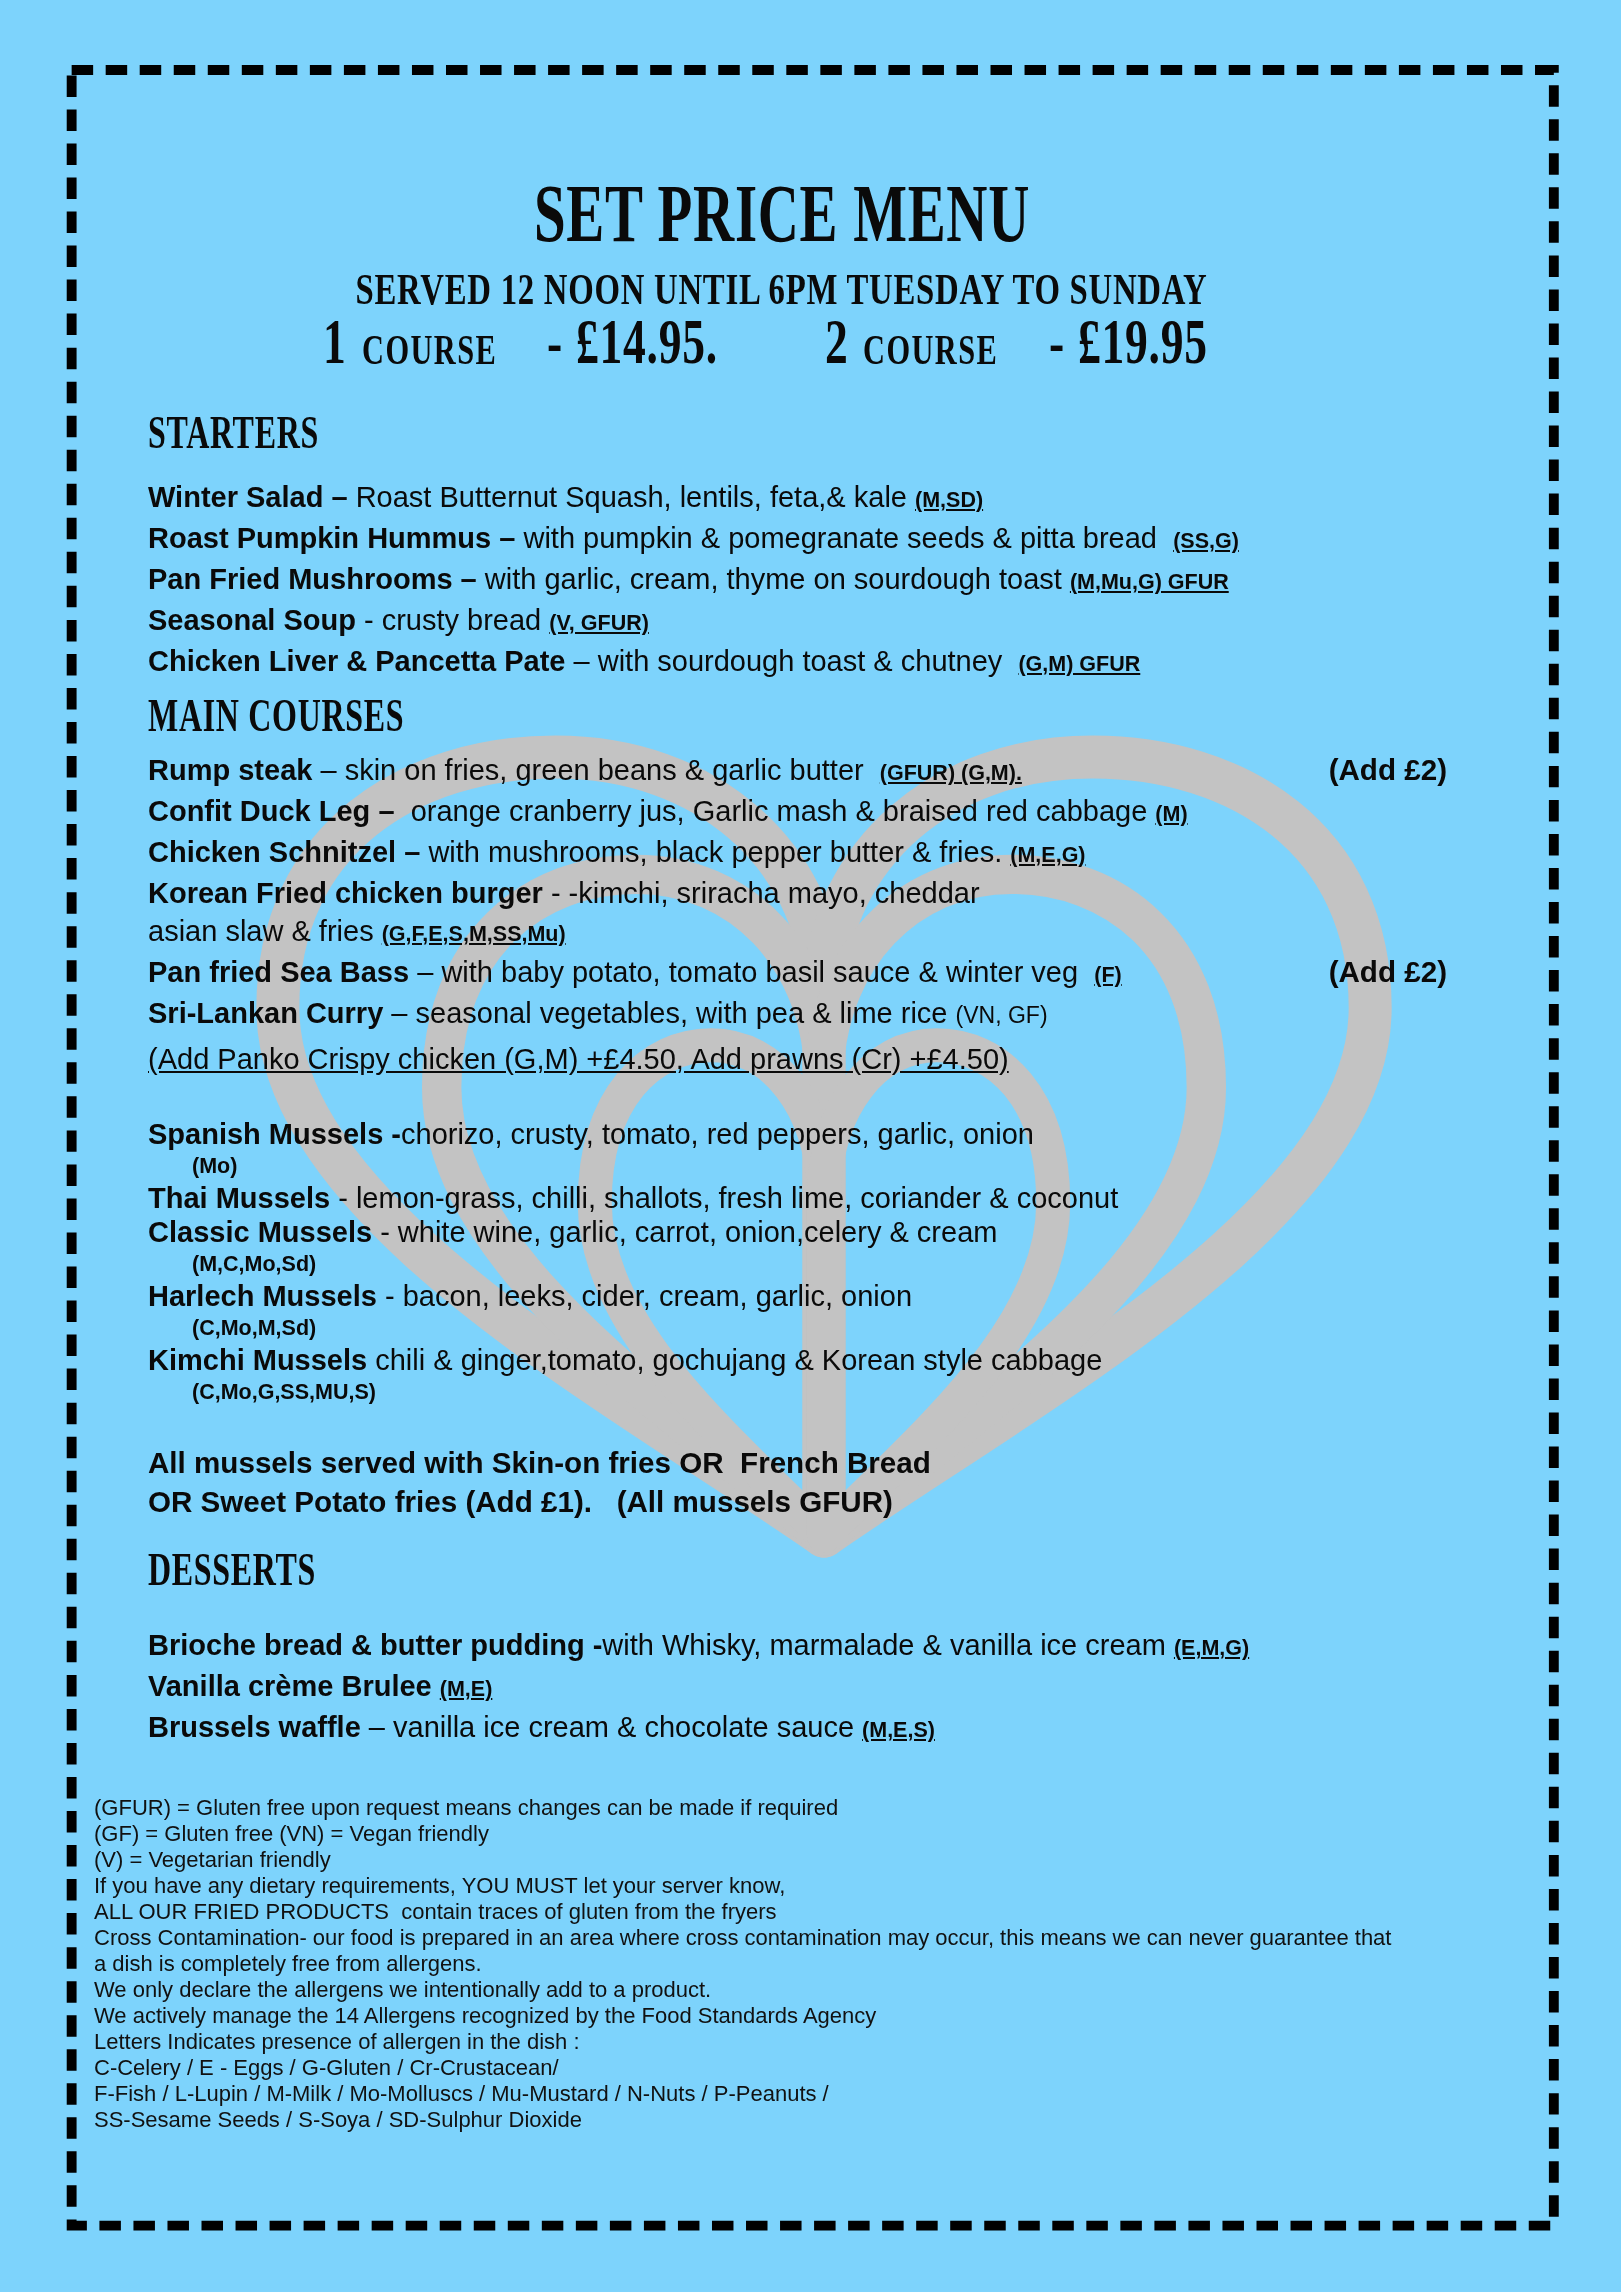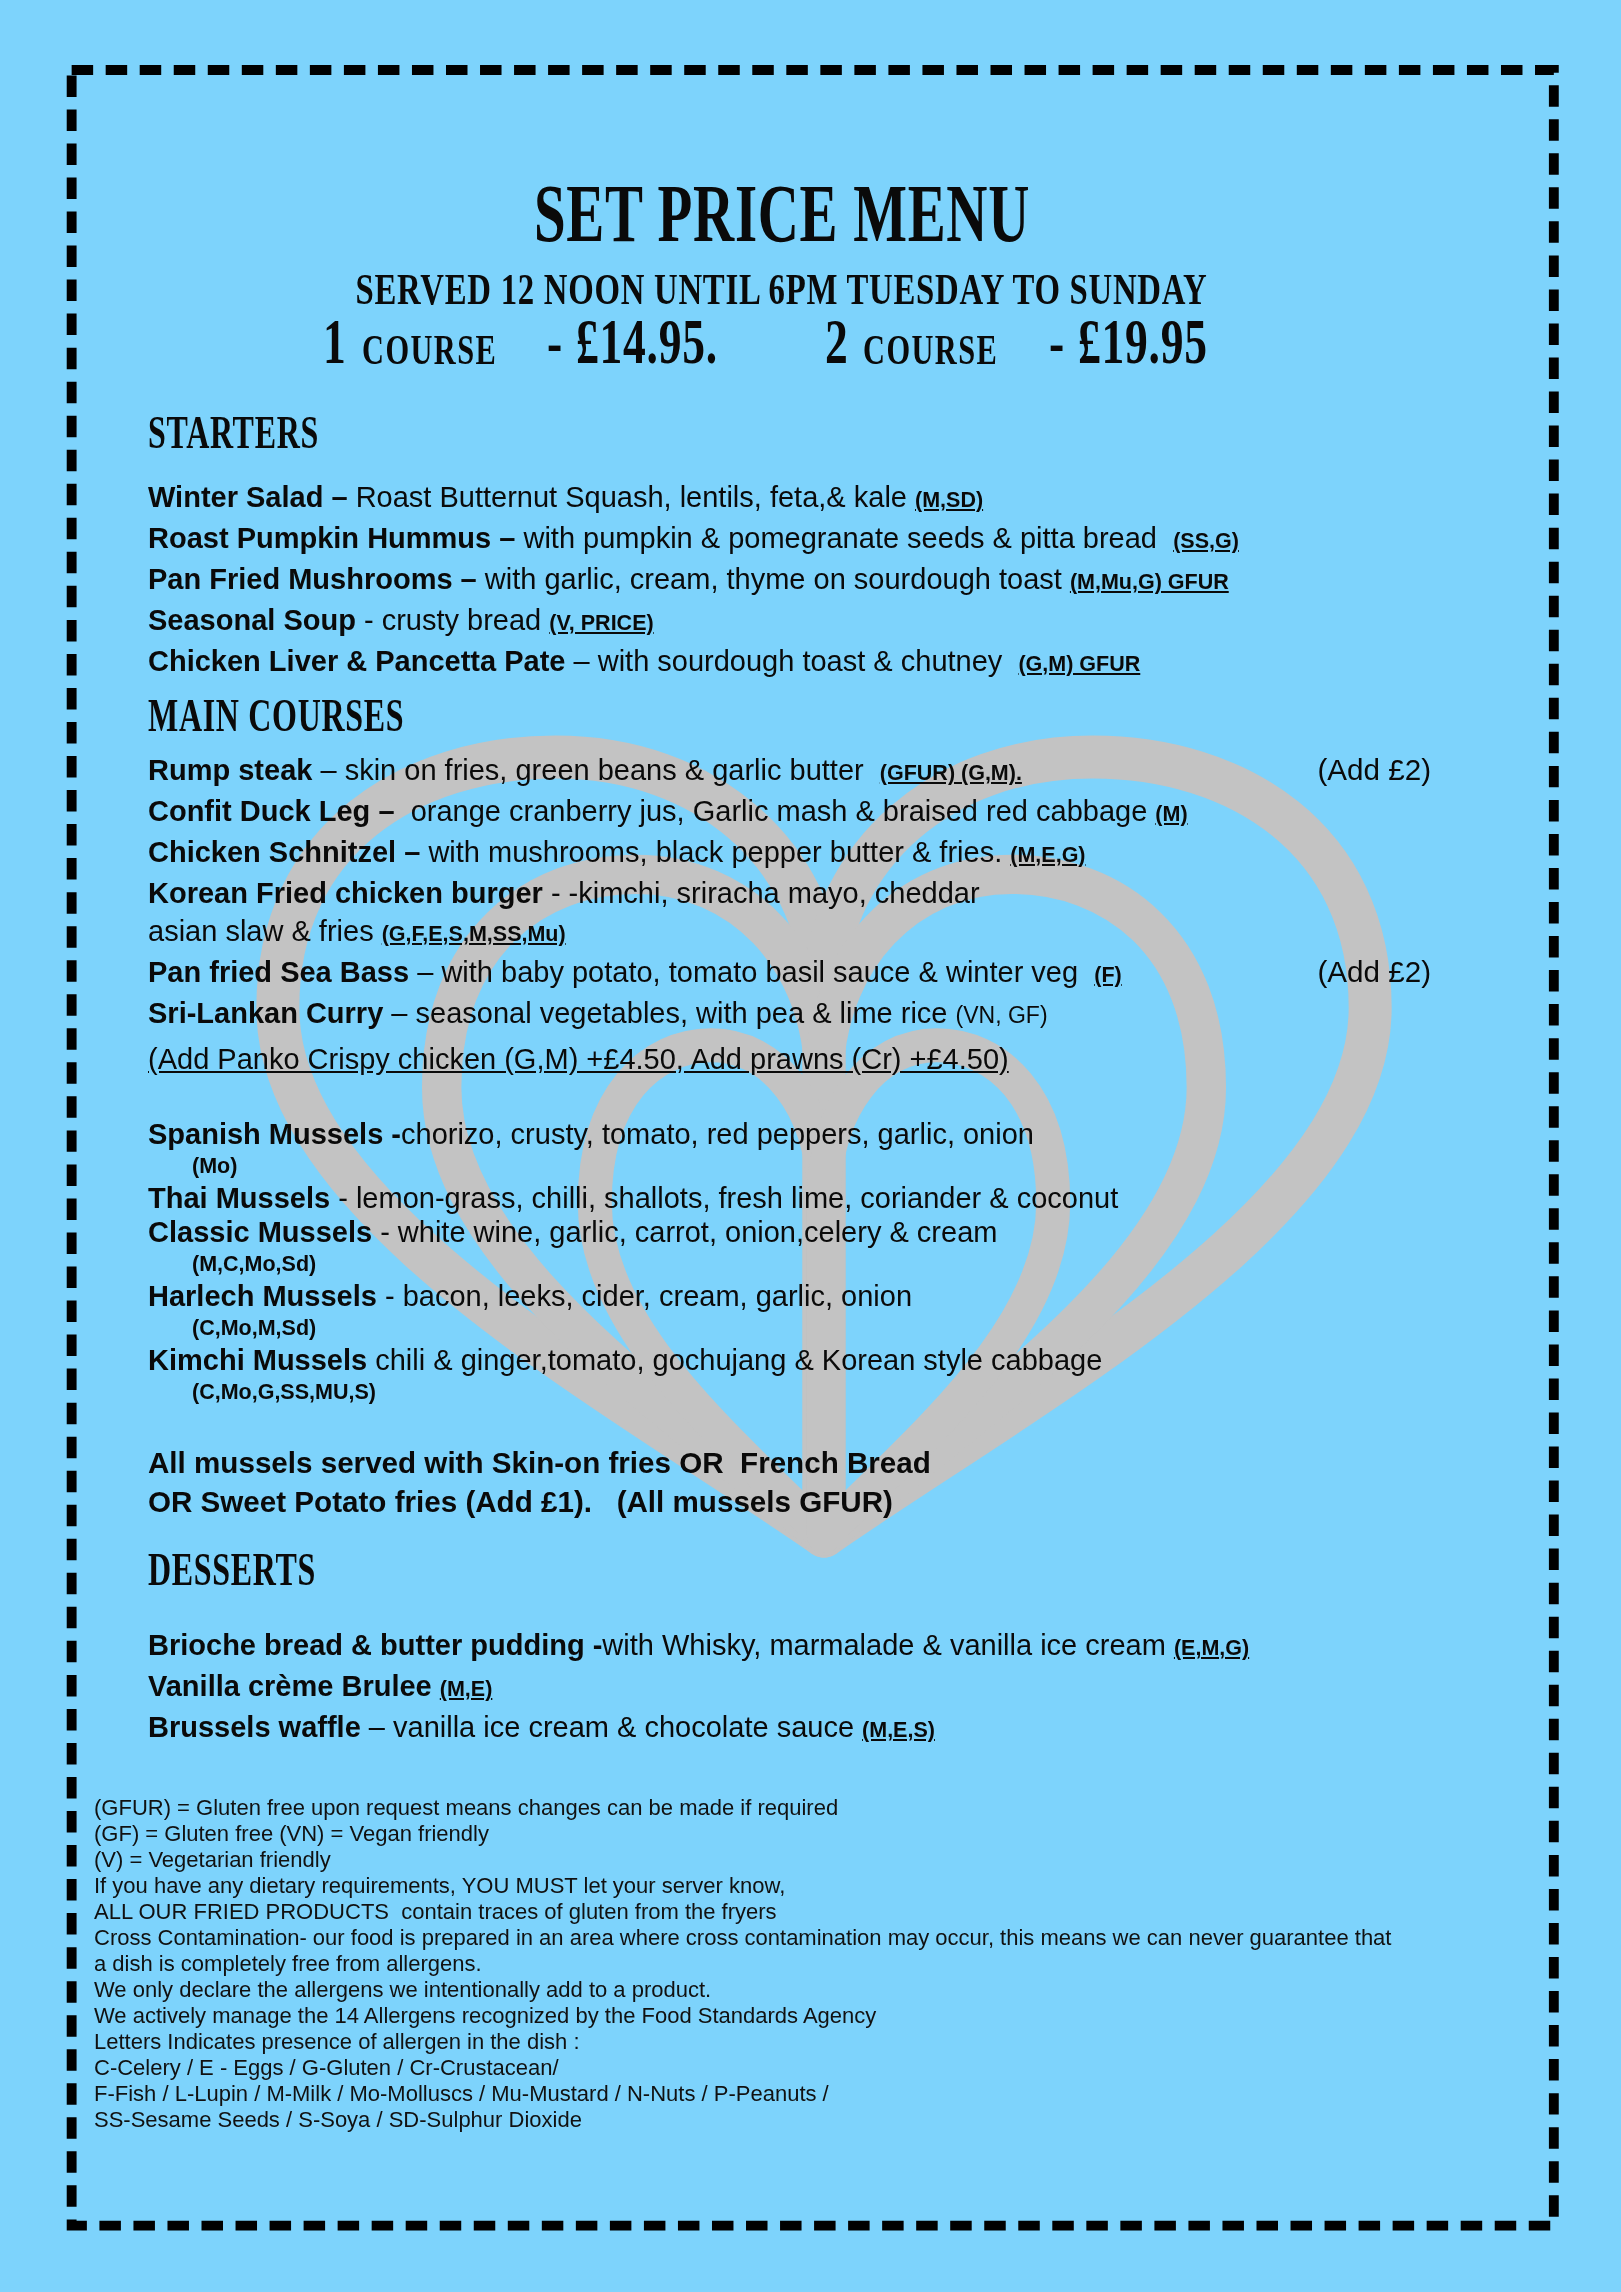--- a/index.html
+++ b/index.html
@@ -26,21 +26,21 @@
   .section-1{top:688px;}
   .section-2{top:1542px;}
   .menu-heading{height:43px;margin-bottom:29.6px;}
   .section-1 .menu-heading{margin-bottom:19.7px;}
   .section-2 .menu-heading{margin-bottom:41px;}
   .menu-heading .display{font-size:41px;transform:scale(0.78,1.12);transform-origin:left top;letter-spacing:0.9px;}
   .line{position:relative;font-size:29px;line-height:38px;white-space:pre-wrap;}
   .line .name{font-weight:bold;}
   .line .codes{font-weight:bold;font-size:21.5px;text-decoration:underline;}
   .line .codes-light{font-size:23px;}
-  .line .addon{position:absolute;right:16px;top:0;font-weight:normal;font-size:29.6px;}
+  .line .addon{position:absolute;right:0;top:0;font-weight:bold;font-size:29.6px;}
   .codes-line{font-weight:bold;font-size:21.5px;line-height:30px;white-space:pre-wrap;margin-left:44px;}
   .has-codes-line{line-height:34px;}
   .note-line{font-size:29px;line-height:38px;white-space:pre-wrap;}
   .bold-note{font-weight:bold;font-size:29.6px;line-height:39px;white-space:pre-wrap;}
   .gap-sm{margin-top:6px;text-decoration:underline;}
   .gap-lg{margin-top:39px;}
   .gap-xl{margin-top:36px;}
   .footer{position:absolute;left:94px;top:1795px;width:1433px;text-align:left;z-index:2;}
   .footer-line{font-size:22px;line-height:26px;white-space:pre-wrap;color:#111;}
 </style>
@@ -75,21 +75,21 @@
       <span class="display pnum">1</span><span class="display punit">COURSE</span><span class="display pdash">-</span><span class="display pnum">£14.95.</span><span class="psep"></span><span class="display pnum">2</span><span class="display punit">COURSE</span><span class="display pdash">-</span><span class="display pnum">£19.95</span>
     </div>
   </div>
 
   <div id="menu-body">
       <div class="section section-0">
         <div class="menu-heading"><span class="display">STARTERS</span></div>
         <div class="line"><span class="name">Winter Salad –</span><span class="desc"> Roast Butternut Squash, lentils, feta,&amp; kale </span><span class="codes">(M,SD)</span></div>
         <div class="line"><span class="name">Roast Pumpkin Hummus –</span><span class="desc"> with pumpkin &amp; pomegranate seeds &amp; pitta bread  </span><span class="codes">(SS,G)</span></div>
         <div class="line"><span class="name">Pan Fried Mushrooms –</span><span class="desc"> with garlic, cream, thyme on sourdough toast </span><span class="codes">(M,Mu,G) GFUR</span></div>
-        <div class="line"><span class="name">Seasonal Soup</span><span class="desc"> - crusty bread </span><span class="codes">(V, PRICE)</span></div>
+        <div class="line"><span class="name">Seasonal Soup</span><span class="desc"> - crusty bread </span><span class="codes">(V, GFUR)</span></div>
         <div class="line"><span class="name">Chicken Liver &amp; Pancetta Pate</span><span class="desc"> – with sourdough toast &amp; chutney  </span><span class="codes">(G,M) GFUR</span></div>
       </div>
       <div class="section section-1">
         <div class="menu-heading"><span class="display">MAIN COURSES</span></div>
         <div class="line"><span class="name">Rump steak</span><span class="desc"> – skin on fries, green beans &amp; garlic butter  </span><span class="codes">(GFUR) (G,M).</span><span class="addon">(Add £2)</span></div>
         <div class="line"><span class="name">Confit Duck Leg –</span><span class="desc">  orange cranberry jus, Garlic mash &amp; braised red cabbage </span><span class="codes">(M)</span></div>
         <div class="line"><span class="name">Chicken Schnitzel –</span><span class="desc"> with mushrooms, black pepper butter &amp; fries. </span><span class="codes">(M,E,G)</span></div>
         <div class="line"><span class="name">Korean Fried chicken burger</span><span class="desc"> - -kimchi, sriracha mayo, cheddar</span></div>
         <div class="line"><span class="desc">asian slaw &amp; fries </span><span class="codes">(G,F,E,S,M,SS,Mu)</span></div>
         <div class="line"><span class="name">Pan fried Sea Bass</span><span class="desc"> – with baby potato, tomato basil sauce &amp; winter veg  </span><span class="codes">(F)</span><span class="addon">(Add £2)</span></div>

